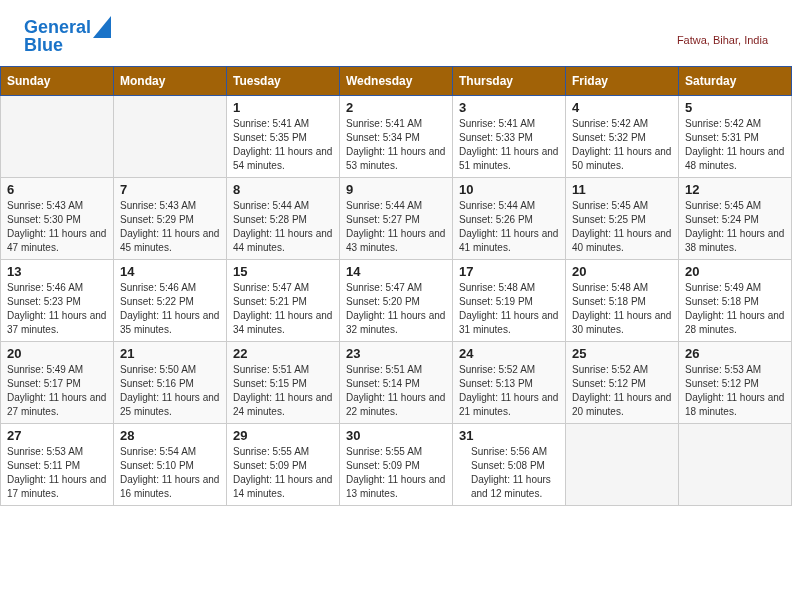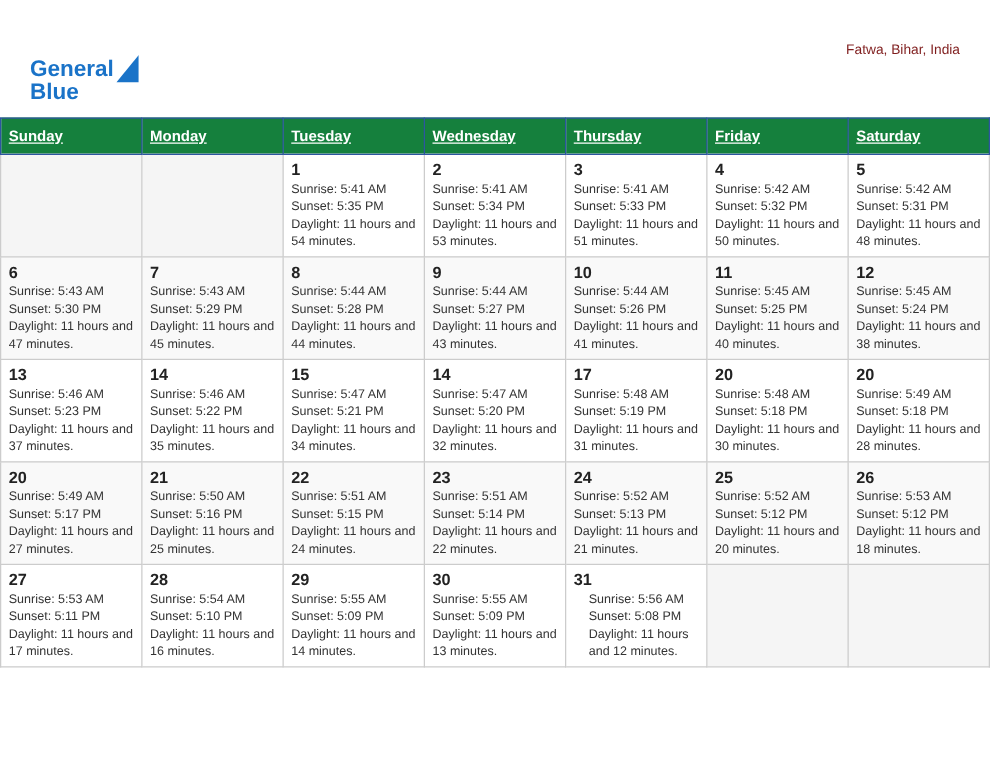--- a/index.html
+++ b/index.html
@@ -11,21 +11,20 @@
     }
     .header {
       display: flex;
       justify-content: space-between;
       align-items: flex-start;
       padding: 18px 24px 10px 24px;
     }
     .logo {
       display: flex;
       align-items: center;
-      margin-top: 28px;
     }
     .logo-text {
       font-size: 18px;
       font-weight: bold;
       color: #333;
       line-height: 1.1;
     }
     .logo-text span {
       color: #1a73c8;
     }
@@ -42,28 +41,27 @@
       font-size: 11px;
       color: #7f1d1d;
       margin-top: 16px;
     }
     .calendar {
       width: 100%;
       border-collapse: collapse;
       margin: 0;
     }
     .calendar th {
-      background: #15803d;
+      background: #a16207;
       color: #fff;
       font-size: 12px;
       font-weight: bold;
       padding: 7px 6px;
       text-align: left;
       border: 1px solid #2d55a0;
-      text-decoration: underline;
     }
     .calendar td {
       vertical-align: top;
       border: 1px solid #ccc;
       padding: 4px 6px;
       width: 113px;
       min-height: 80px;
       background: #fff;
       font-size: 10px;
       color: #333;

